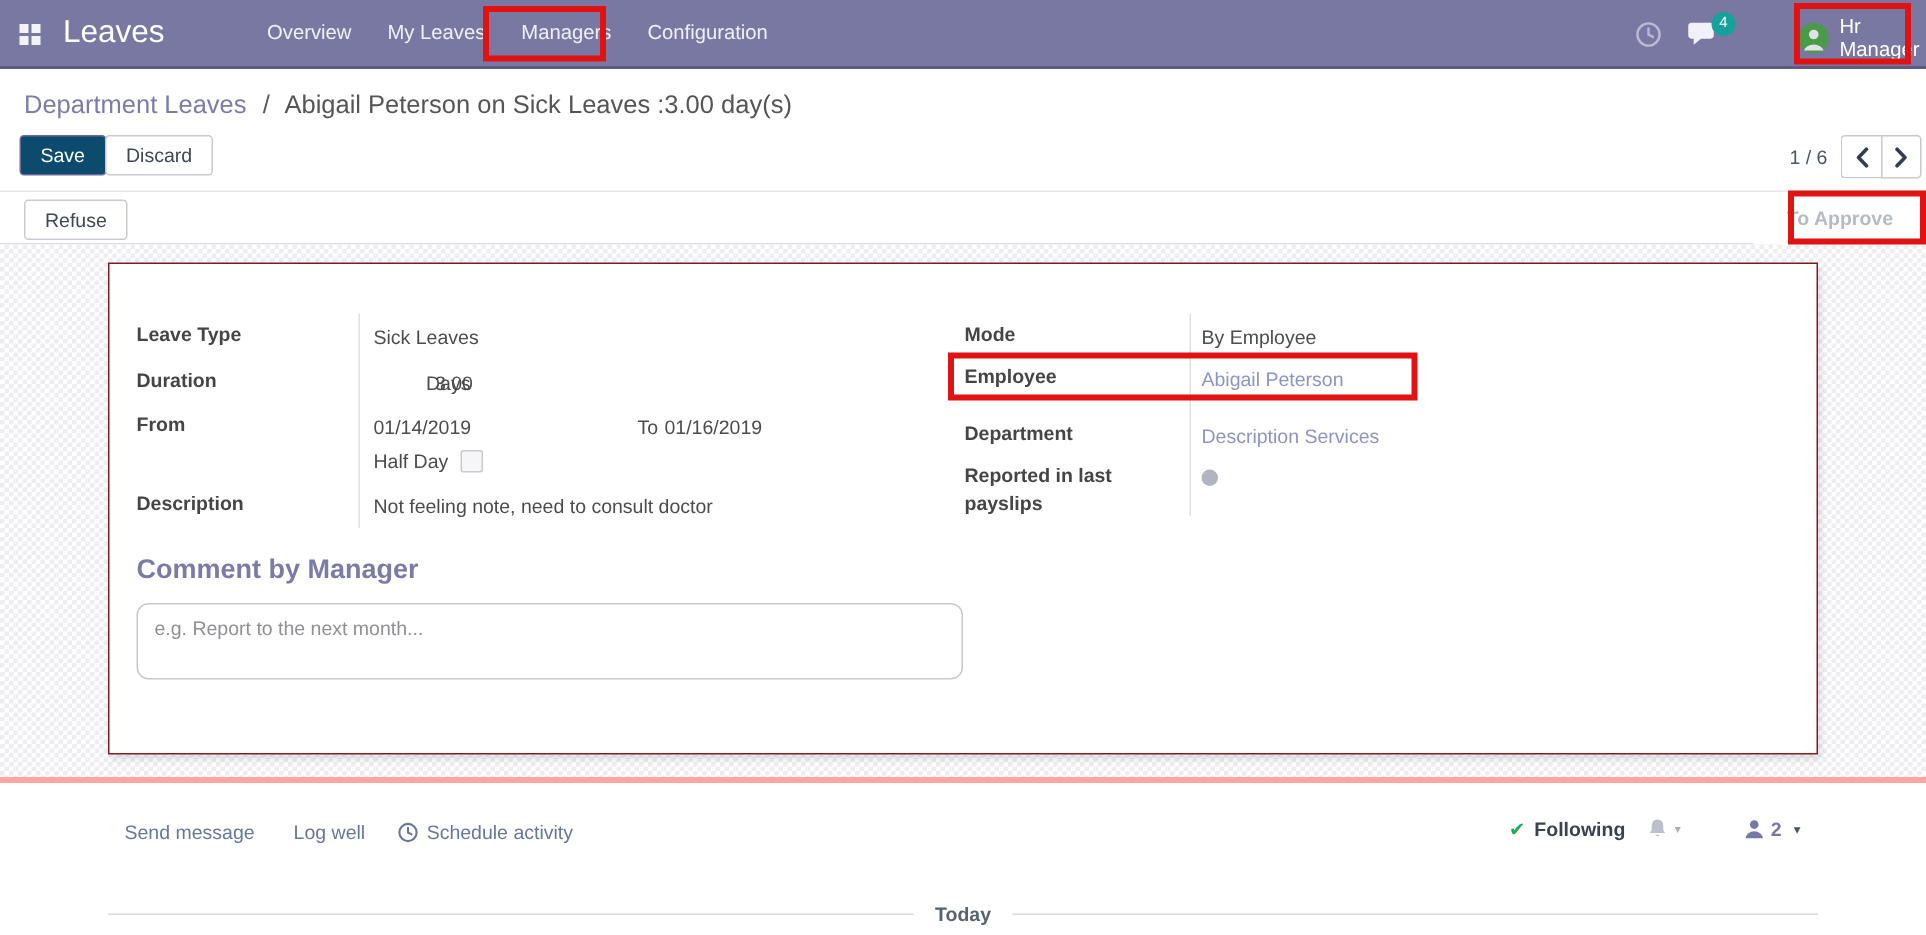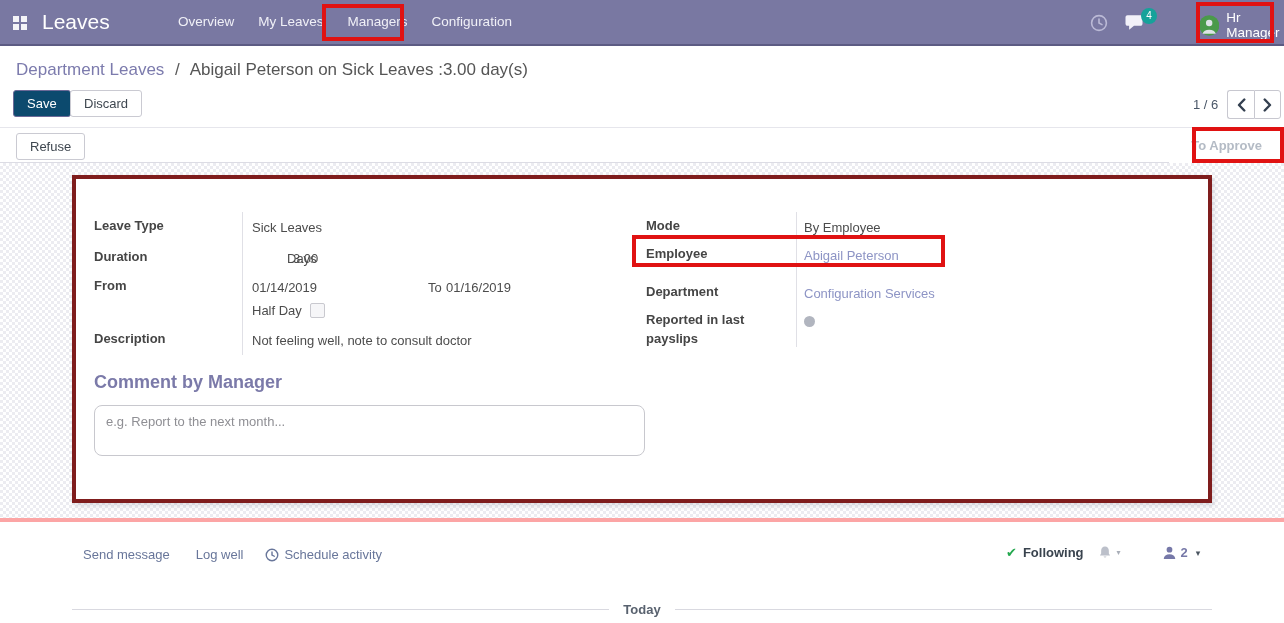--- a/index.html
+++ b/index.html
@@ -54,21 +54,21 @@
   .step-active::after { content:""; position:absolute; left:0; top:0; width:0; height:0;
       border-top:17.5px solid transparent; border-bottom:17.5px solid transparent; border-left:10px solid #fff; }
 
   
   .content-bg { position:absolute; left:0; top:163px; width:100%; height:355px; background-color:#fff;
       background-image:
         linear-gradient(45deg,#ececf1 25%,transparent 25%,transparent 75%,#ececf1 75%),
         linear-gradient(45deg,#ececf1 25%,transparent 25%,transparent 75%,#ececf1 75%);
       background-size:6px 6px; background-position:0 0,3px 3px; }
   .sheet { position:absolute; left:72px; top:175px; width:1140px; height:328px; background:#fff;
-           border:4px solid #7f1d1d; box-shadow:2px 3px 5px rgba(90,90,110,.18); }
+           border:1px solid #7f1d1d; box-shadow:2px 3px 5px rgba(90,90,110,.18); }
   .vsep { position:absolute; width:1px; background:#e0e0e6; }
   .vsep-left { left:166px; top:33px; height:143px; }
   .vsep-right { left:720px; top:33px; height:135px; }
   .f-label { position:absolute; font-weight:700; color:#454545; }
   .f-value { position:absolute; color:#4c4c4c; }
   .f-link { position:absolute; color:#8d94c5; cursor:pointer; }
   .checkbox { position:absolute; width:15px; height:15px; border:1px solid #c9c9cf; background:#f6f6f8;
               border-radius:2px; cursor:pointer; }
   .gray-dot { position:absolute; width:11px; height:11px; border-radius:50%; background:#b1b5bf; }
   .comment-title { position:absolute; left:18px; top:193px; font-size:18px; font-weight:700; color:#7b7aa9; }
@@ -189,30 +189,30 @@
 
     <div class="f-label" style="left:18px; top:99px;">From</div>
     <div class="f-value" style="left:176px; top:101px;">01/14/2019</div>
     <div class="f-value" style="left:352px; top:101px;">To</div>
     <div class="f-value" style="left:370px; top:101px;">01/16/2019</div>
 
     <div class="f-value" style="left:176px; top:124px;">Half Day</div>
     <div class="checkbox" style="left:234px; top:124px;"></div>
 
     <div class="f-label" style="left:18px; top:152px;">Description</div>
-    <div class="f-value" style="left:176px; top:154px;">Not feeling well, note to consult doctor</div>
+    <div class="f-value" style="left:176px; top:154px;">Not feeling note, need to consult doctor</div>
 
     <div class="f-label" style="left:570px; top:39px;">Mode</div>
     <div class="f-value" style="left:728px; top:41px;">By Employee</div>
 
     <div class="f-label" style="left:570px; top:67px;">Employee</div>
     <div class="f-link" style="left:728px; top:69px;">Abigail Peterson</div>
 
     <div class="f-label" style="left:570px; top:105px;">Department</div>
-    <div class="f-link" style="left:728px; top:107px;">Configuration Services</div>
+    <div class="f-link" style="left:728px; top:107px;">Description Services</div>
 
     <div class="f-label" style="left:570px; top:131px; width:122px; line-height:19px;">Reported in last payslips</div>
     <div class="gray-dot" style="left:728px; top:137px;"></div>
 
     <div class="comment-title">Comment by Manager</div>
     <textarea class="comment-box" placeholder="e.g. Report to the next month..." style=""></textarea>
   </div>
 
   <div class="chatter">
     <div class="chatter-buttons">

